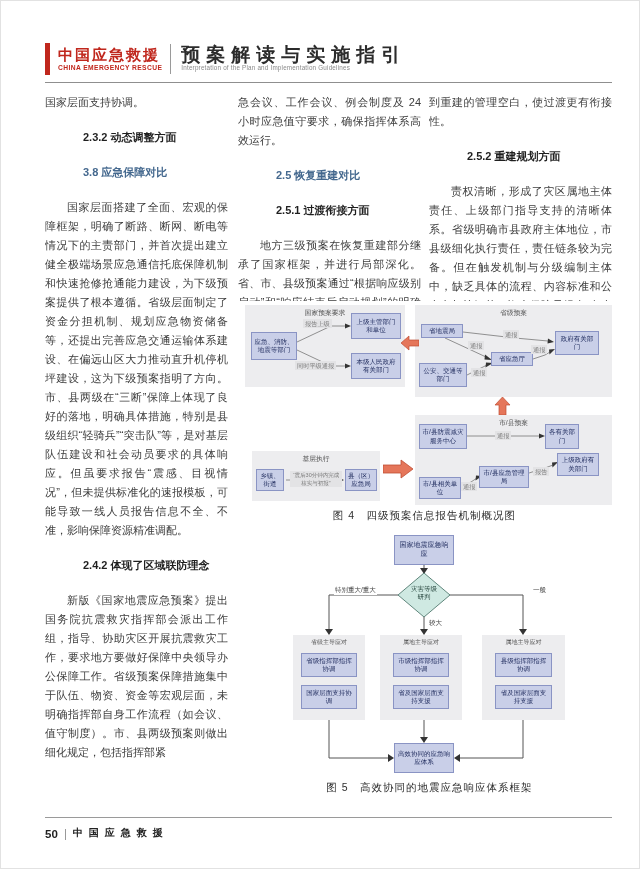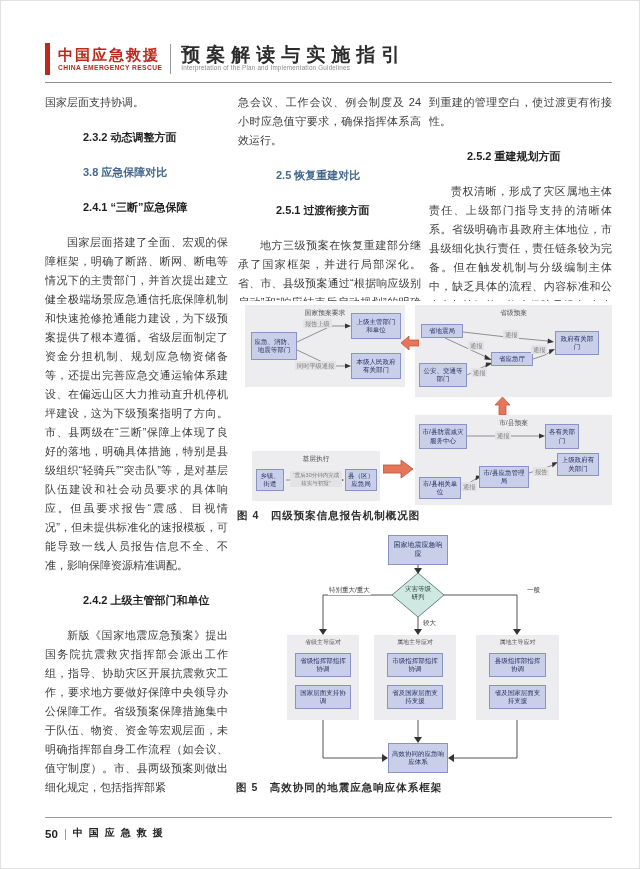--- a/index.html
+++ b/index.html
@@ -24,21 +24,21 @@
   
   .fig{position:absolute;}
   .gpanel{position:absolute;background:#ededef;}
   .ptitle{position:absolute;width:100%;text-align:center;font-size:6.8px;color:#555;top:3px;}
   .nbox{position:absolute;background:#c9cfe8;border:1px solid #8a94c4;color:#1e2a5c;font-size:6.5px;
         line-height:1.25;display:flex;align-items:center;justify-content:center;text-align:center;
         box-sizing:border-box;padding:1px 2px;}
   .glabel{position:absolute;background:#e3e3e5;color:#7c7c7c;font-size:6.2px;line-height:9px;padding:0 2px;white-space:nowrap;z-index:3;}
   .conn{position:absolute;left:0;top:0;width:100%;height:100%;z-index:1;}
   .nbox{z-index:2;}
-  .caption{position:absolute;width:100%;font-weight:bold;font-size:10.5px;color:#2e2e2e;letter-spacing:1px;}
+  .caption{position:absolute;width:100%;text-align:center;font-weight:normal;font-size:10.5px;color:#2e2e2e;letter-spacing:1px;}
   .bigarrow{position:absolute;z-index:4;}
   .dlabel{position:absolute;font-size:6.5px;color:#444;z-index:3;}
   .diamond-text{position:absolute;font-size:6.5px;color:#23423a;text-align:center;z-index:3;line-height:1.25;}
   
   .ftr-rule{position:absolute;left:45px;top:817px;width:567px;border-top:1.5px solid #9a9a9a;}
   .ftr{position:absolute;left:45px;top:826px;display:flex;align-items:flex-end;}
   .ftr .num{font-weight:bold;font-size:11.5px;color:#222;}
   .ftr .fdiv{width:1px;height:11px;background:#999;margin:0 7px;}
   .ftr .jn{font-weight:bold;font-size:10px;color:#222;letter-spacing:6px;}
 </style>
@@ -58,23 +58,22 @@
       <div class="title-cn">预案解读与实施指引</div>
       <div class="title-en">Interpretation of the Plan and Implementation Guidelines</div>
     </div>
   </div>
   <div class="hdr-rule"></div>
 
   <div class="col" style="left:45px;top:93px;height:718px;">
     <p class="cont">国家层面支持协调。</p>
     <p class="sub">2.3.2 动态调整方面</p>
     <p class="sec">3.8 应急保障对比</p>
-    <p class="sub">2.4.1 “三断”应急保障</p>
     <p>国家层面搭建了全面、宏观的保障框架，明确了断路、断网、断电等情况下的主责部门，并首次提出建立健全极端场景应急通信托底保障机制和快速抢修抢通能力建设，为下级预案提供了根本遵循。省级层面制定了资金分担机制、规划应急物资储备等，还提出完善应急交通运输体系建设、在偏远山区大力推动直升机停机坪建设，这为下级预案指明了方向。市、县两级在“三断”保障上体现了良好的落地，明确具体措施，特别是县级组织“轻骑兵”“突击队”等，是对基层队伍建设和社会动员要求的具体响应。但虽要求报告“震感、目视情况”，但未提供标准化的速报模板，可能导致一线人员报告信息不全、不准，影响保障资源精准调配。</p>
-    <p class="sub">2.4.2 上级主管部门和单位</p>
+    <p class="sub">2.4.2 体现了区域联防理念</p>
     <p>新版《国家地震应急预案》提出国务院抗震救灾指挥部会派出工作组，指导、协助灾区开展抗震救灾工作，要求地方要做好保障中央领导办公保障工作。省级预案保障措施集中于队伍、物资、资金等宏观层面，未明确指挥部自身工作流程（如会议、值守制度）。市、县两级预案则做出细化规定，包括指挥部紧</p>
   </div>
 
   <div class="col" style="left:238px;top:93px;height:208px;">
     <p class="cont">急会议、工作会议、例会制度及 24 小时应急值守要求，确保指挥体系高效运行。</p>
     <p class="sec">2.5 恢复重建对比</p>
     <p class="sub">2.5.1 过渡衔接方面</p>
     <p>地方三级预案在恢复重建部分继承了国家框架，并进行局部深化。省、市、县级预案通过“根据响应级别启动”和“响应结束后启动规划”的明确表述，建立了清晰的触发机制。市、县级预案增设的“善后处置”模块，有效填补了从应急</p>
   </div>
 
@@ -162,21 +161,21 @@
       <div class="nbox" style="left:93px;top:18px;width:32px;height:22px;">县（区）应急局</div>
     </div>
 
     <svg class="bigarrow" style="left:146px;top:152px;" width="30" height="24" viewBox="0 0 30 24">
       <polygon points="0,8 18,8 18,3 30,12 18,21 18,16 0,16" fill="#e5765a" stroke="#bf4e34" stroke-width="0.8"></polygon>
     </svg>
 
     <div class="caption" style="top:204px;">图 4　四级预案信息报告机制概况图</div>
   </div>
 
-  <div class="fig" style="left:236px;top:535px;width:375px;height:262px;">
+  <div class="fig" style="left:242px;top:535px;width:375px;height:262px;">
     <svg class="conn" viewBox="0 0 375 262">
       <line x1="182" y1="30" x2="182" y2="34" stroke="#555" stroke-width="1"></line>
       <polygon points="178,33 186,33 182,39" fill="#333"></polygon>
       <polygon points="156,60 182,38 208,60 182,82" fill="#cfe9e2" stroke="#3f6b60" stroke-width="0.8"></polygon>
       <polyline points="156,60 87,60 87,94" fill="none" stroke="#555" stroke-width="1"></polyline>
       <polygon points="83,94 91,94 87,100" fill="#333"></polygon>
       <polyline points="208,60 281,60 281,94" fill="none" stroke="#555" stroke-width="1"></polyline>
       <polygon points="277,94 285,94 281,100" fill="#333"></polygon>
       <line x1="182" y1="82" x2="182" y2="94" stroke="#555" stroke-width="1"></line>
       <polygon points="178,94 186,94 182,100" fill="#333"></polygon>

